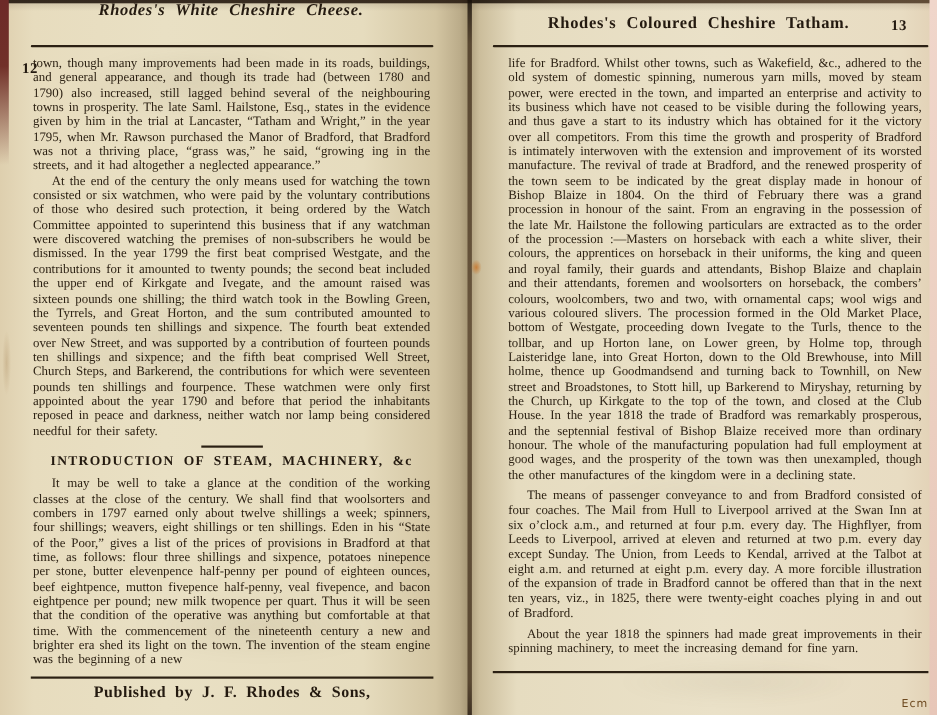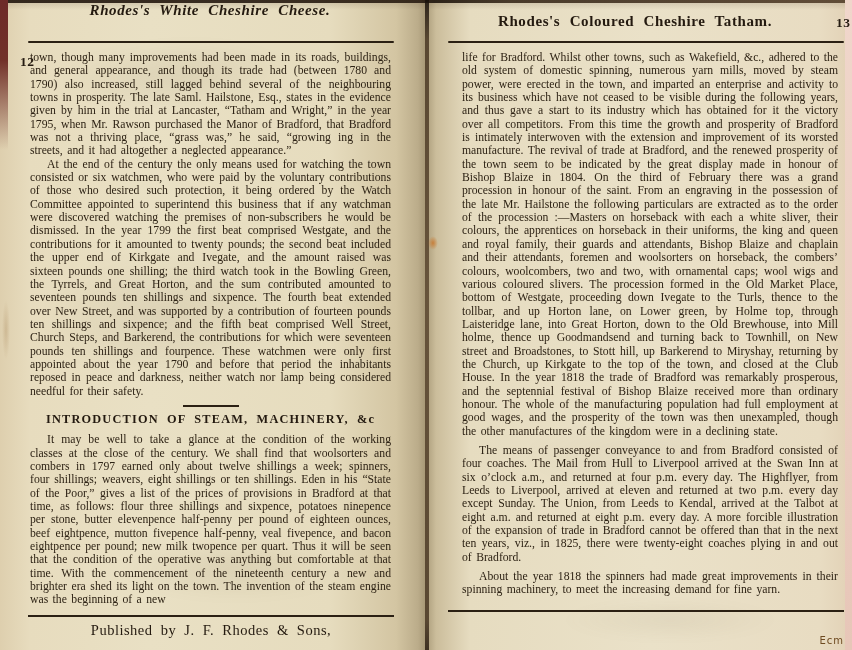--- a/index.html
+++ b/index.html
@@ -34,21 +34,21 @@
   
   .pagenum{position:absolute;font-weight:700;font-size:13.5px;color:#241a10;letter-spacing:.5px;}
   .running-title{position:absolute;text-align:center;font-weight:700;font-size:15px;color:#241a10;letter-spacing:.6px;word-spacing:5px;}
   .hrule{position:absolute;height:2px;background:#2b2013;border-radius:1px;}
   .body-col{position:absolute;overflow:hidden;color:#2e2315;font-size:11.7px;line-height:13.35px;text-align:justify;word-spacing:1.5px;}
   .body-col p{margin:0;padding:0;}
   .indent{text-indent:17px;}
   .divider{width:56px;height:2px;background:#2b2013;margin:7px auto 6px auto;}
   .sect-head{margin:6px 0 7px 0;text-align:center;font-weight:700;font-size:12.3px;letter-spacing:1.2px;word-spacing:4px;color:#241a10;text-indent:0;}
   .footer-rule{position:absolute;height:2px;background:#2b2013;}
-  .footer-text{position:absolute;text-align:center;font-weight:400;font-size:14.5px;color:#241a10;letter-spacing:.5px;word-spacing:4px;}
+  .footer-text{position:absolute;text-align:center;font-weight:700;font-size:14.5px;color:#241a10;letter-spacing:.5px;word-spacing:4px;}
   .corner-mark{position:absolute;right:8px;bottom:4px;font-family:"DejaVu Sans",sans-serif;font-size:10px;color:#6e4a20;letter-spacing:1px;}
   .gap{height:6px;}
 </style>
 </head>
 <body>
 
 <div class="book">
 
   <div class="edge-top"></div>
   <div class="edge-left-maroon"></div>
@@ -71,21 +71,21 @@
     <p class="indent">At the end of the century the only means used for watching the town consisted or six watchmen, who were paid by the voluntary contributions of those who desired such protection, it being ordered by the Watch Committee appointed to superintend this business that if any watchman were discovered watching the premises of non-subscribers he would be dismissed. In the year 1799 the first beat comprised Westgate, and the contributions for it amounted to twenty pounds; the second beat included the upper end of Kirkgate and Ivegate, and the amount raised was sixteen pounds one shilling; the third watch took in the Bowling Green, the Tyrrels, and Great Horton, and the sum contributed amounted to seventeen pounds ten shillings and sixpence. The fourth beat extended over New Street, and was supported by a contribution of fourteen pounds ten shillings and sixpence; and the fifth beat comprised Well Street, Church Steps, and Barkerend, the contributions for which were seventeen pounds ten shillings and fourpence. These watchmen were only first appointed about the year 1790 and before that period the inhabitants reposed in peace and darkness, neither watch nor lamp being considered needful for their safety.</p>
     <div class="divider"></div>
     <div class="sect-head">INTRODUCTION OF STEAM, MACHINERY, &amp;c</div>
     <p class="indent">It may be well to take a glance at the condition of the working classes at the close of the century. We shall find that woolsorters and combers in 1797 earned only about twelve shillings a week; spinners, four shillings; weavers, eight shillings or ten shillings. Eden in his “State of the Poor,” gives a list of the prices of provisions in Bradford at that time, as follows: flour three shillings and sixpence, potatoes ninepence per stone, butter elevenpence half-penny per pound of eighteen ounces, beef eightpence, mutton fivepence half-penny, veal fivepence, and bacon eightpence per pound; new milk twopence per quart. Thus it will be seen that the condition of the operative was anything but comfortable at that time. With the commencement of the nineteenth century a new and brighter era shed its light on the town. The invention of the steam engine was the beginning of a new</p>
   </div>
 
   <div class="footer-rule" style="left:28px;top:615px;width:366px;"></div>
   <div class="footer-text" style="left:28px;top:622px;width:366px;">Published by J. F. Rhodes &amp; Sons,</div>
 
   <div class="running-title" style="left:470px;top:13px;width:330px;">Rhodes's Coloured Cheshire Tatham.</div>
-  <div class="pagenum" style="left:836px;top:15px;">13</div>
+  <div class="pagenum" style="left:810px;top:15px;">13</div>
   <div class="hrule" style="left:448px;top:41px;width:396px;"></div>
 
   <div class="body-col" style="left:462px;top:51px;width:376px;height:554px;">
     <p>life for Bradford. Whilst other towns, such as Wakefield, &amp;c., adhered to the old system of domestic spinning, numerous yarn mills, moved by steam power, were erected in the town, and imparted an enterprise and activity to its business which have not ceased to be visible during the following years, and thus gave a start to its industry which has obtained for it the victory over all competitors. From this time the growth and prosperity of Bradford is intimately interwoven with the extension and improvement of its worsted manufacture. The revival of trade at Bradford, and the renewed prosperity of the town seem to be indicated by the great display made in honour of Bishop Blaize in 1804. On the third of February there was a grand procession in honour of the saint. From an engraving in the possession of the late Mr. Hailstone the following particulars are extracted as to the order of the procession :—Masters on horseback with each a white sliver, their colours, the apprentices on horseback in their uniforms, the king and queen and royal family, their guards and attendants, Bishop Blaize and chaplain and their attendants, foremen and woolsorters on horseback, the combers’ colours, woolcombers, two and two, with ornamental caps; wool wigs and various coloured slivers. The procession formed in the Old Market Place, bottom of Westgate, proceeding down Ivegate to the Turls, thence to the tollbar, and up Horton lane, on Lower green, by Holme top, through Laisteridge lane, into Great Horton, down to the Old Brewhouse, into Mill holme, thence up Goodmandsend and turning back to Townhill, on New street and Broadstones, to Stott hill, up Barkerend to Miryshay, returning by the Church, up Kirkgate to the top of the town, and closed at the Club House. In the year 1818 the trade of Bradford was remarkably prosperous, and the septennial festival of Bishop Blaize received more than ordinary honour. The whole of the manufacturing population had full employment at good wages, and the prosperity of the town was then unexampled, though the other manufactures of the kingdom were in a declining state.</p>
     <div class="gap"></div>
     <p class="indent">The means of passenger conveyance to and from Bradford consisted of four coaches. The Mail from Hull to Liverpool arrived at the Swan Inn at six o’clock a.m., and returned at four p.m. every day. The Highflyer, from Leeds to Liverpool, arrived at eleven and returned at two p.m. every day except Sunday. The Union, from Leeds to Kendal, arrived at the Talbot at eight a.m. and returned at eight p.m. every day. A more forcible illustration of the expansion of trade in Bradford cannot be offered than that in the next ten years, viz., in 1825, there were twenty-eight coaches plying in and out of Bradford.</p>
     <div class="gap"></div>
     <p class="indent">About the year 1818 the spinners had made great improvements in their spinning machinery, to meet the increasing demand for fine yarn.</p>
   </div>
 

